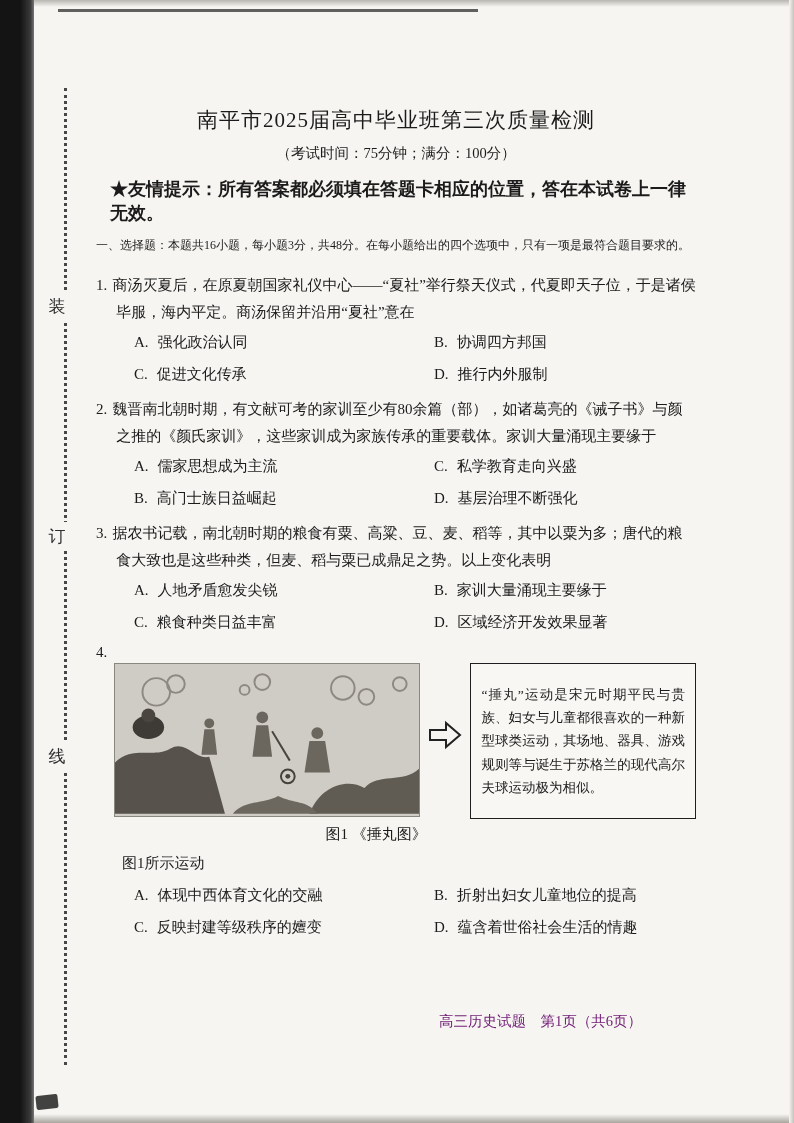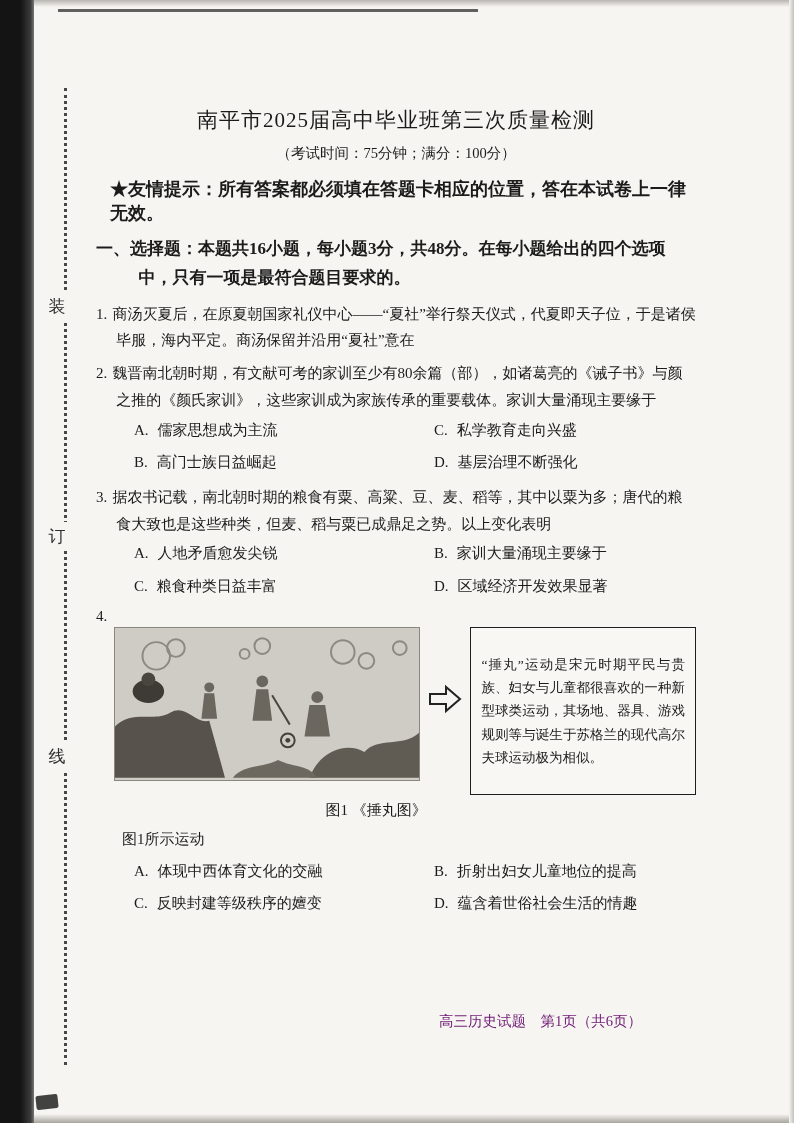--- a/index.html
+++ b/index.html
@@ -26,34 +26,34 @@
     border-left:3px dotted #474747;}
   .binding-char{position:absolute;left:44px;width:26px;text-align:center;
     font-size:17px;color:#2d2d2d;background:#f6f5f2;padding:3px 0;
     font-family:"Liberation Serif","DejaVu Serif",serif;}
   
   .content{position:absolute;left:96px;top:106px;width:600px;}
   .title{margin:0 0 10px;text-align:center;font-size:21px;font-weight:normal;letter-spacing:1px;}
   .subject{margin:0 0 6px;text-align:center;font-size:30px;font-weight:bold;letter-spacing:8px;}
   .exam-info{text-align:center;font-size:14.5px;margin:0 0 14px;}
   .notice{font-weight:bold;font-size:18px;margin:0 0 10px 14px;}
-  .section-heading{font-weight:bold;font-size:17px;line-height:1.7;
-    padding-left:2.5em;text-indent:-2.5em;margin:0 0 8px;}
+  .section-heading{font-weight:normal;font-size:12px;line-height:1.7;
+    padding-left:2.5em;text-indent:-2.5em;margin:0 0 17px;}
   .q{margin:4px 0 6px;}
   .stem{font-size:15px;line-height:1.78;padding-left:1.35em;text-indent:-1.35em;}
   .qnum{margin-right:.35em;}
   .opts{display:grid;grid-template-columns:300px 1fr;padding-left:38px;
     font-size:15px;line-height:2.15;}
   .opt .lbl{margin-right:.6em;}
   
   .q4num{font-size:15px;margin:6px 0 2px;}
   .fig-row{display:flex;align-items:flex-start;gap:8px;margin:0 0 6px 18px;}
   .fig-img{width:308px;height:152px;border:1px solid #8a877f;display:block;background:#cfccc5;}
   .fig-arrow{width:34px;height:32px;margin-top:56px;flex:none;}
-  .fig-box{width:206px;border:1.5px solid #1f1f1f;padding:25px 10px;
+  .fig-box{width:206px;border:1.5px solid #1f1f1f;padding:19px 10px;
     font-size:13.5px;line-height:1.72;text-align:justify;background:#f8f7f4;}
   .fig-caption{text-align:center;font-size:15px;margin:2px 0 10px;width:560px;}
   .stem-short{font-size:15px;margin:0 0 6px 26px;}
   .footer{position:absolute;top:1012px;left:0;width:100%;text-align:right;
     padding-right:152px;box-sizing:border-box;font-size:14.5px;color:#701a75;}
 </style>
 </head>
 <body>
 
 <div class="edge-left"></div>
@@ -70,20 +70,26 @@
 
 <div class="content">
 
   <h1 class="title">南平市2025届高中毕业班第三次质量检测</h1>
   <div class="exam-info">（考试时间：75分钟；满分：100分）</div>
   <div class="notice">★友情提示：所有答案都必须填在答题卡相应的位置，答在本试卷上一律无效。</div>
   <div class="section-heading">一、选择题：本题共16小题，每小题3分，共48分。在每小题给出的四个选项中，只有一项是最符合题目要求的。</div>
 
   <div class="q">
     <div class="stem"><span class="qnum">1.</span><span>商汤灭夏后，在原夏朝国家礼仪中心——“夏社”举行祭天仪式，代夏即天子位，于是诸侯毕服，海内平定。商汤保留并沿用“夏社”意在</span></div>
+    <div class="opts">
+      <div class="opt"><span class="lbl">A.</span><span>强化政治认同</span></div>
+      <div class="opt"><span class="lbl">B.</span><span>协调四方邦国</span></div>
+      <div class="opt"><span class="lbl">C.</span><span>促进文化传承</span></div>
+      <div class="opt"><span class="lbl">D.</span><span>推行内外服制</span></div>
+    </div>
   </div>
 
   <div class="q">
     <div class="stem"><span class="qnum">2.</span><span>魏晋南北朝时期，有文献可考的家训至少有80余篇（部），如诸葛亮的《诫子书》与颜之推的《颜氏家训》，这些家训成为家族传承的重要载体。家训大量涌现主要缘于</span></div>
     <div class="opts">
       <div class="opt"><span class="lbl">A.</span><span>儒家思想成为主流</span></div>
       <div class="opt"><span class="lbl">C.</span><span>私学教育走向兴盛</span></div>
       <div class="opt"><span class="lbl">B.</span><span>高门士族日益崛起</span></div>
       <div class="opt"><span class="lbl">D.</span><span>基层治理不断强化</span></div>
     </div>

